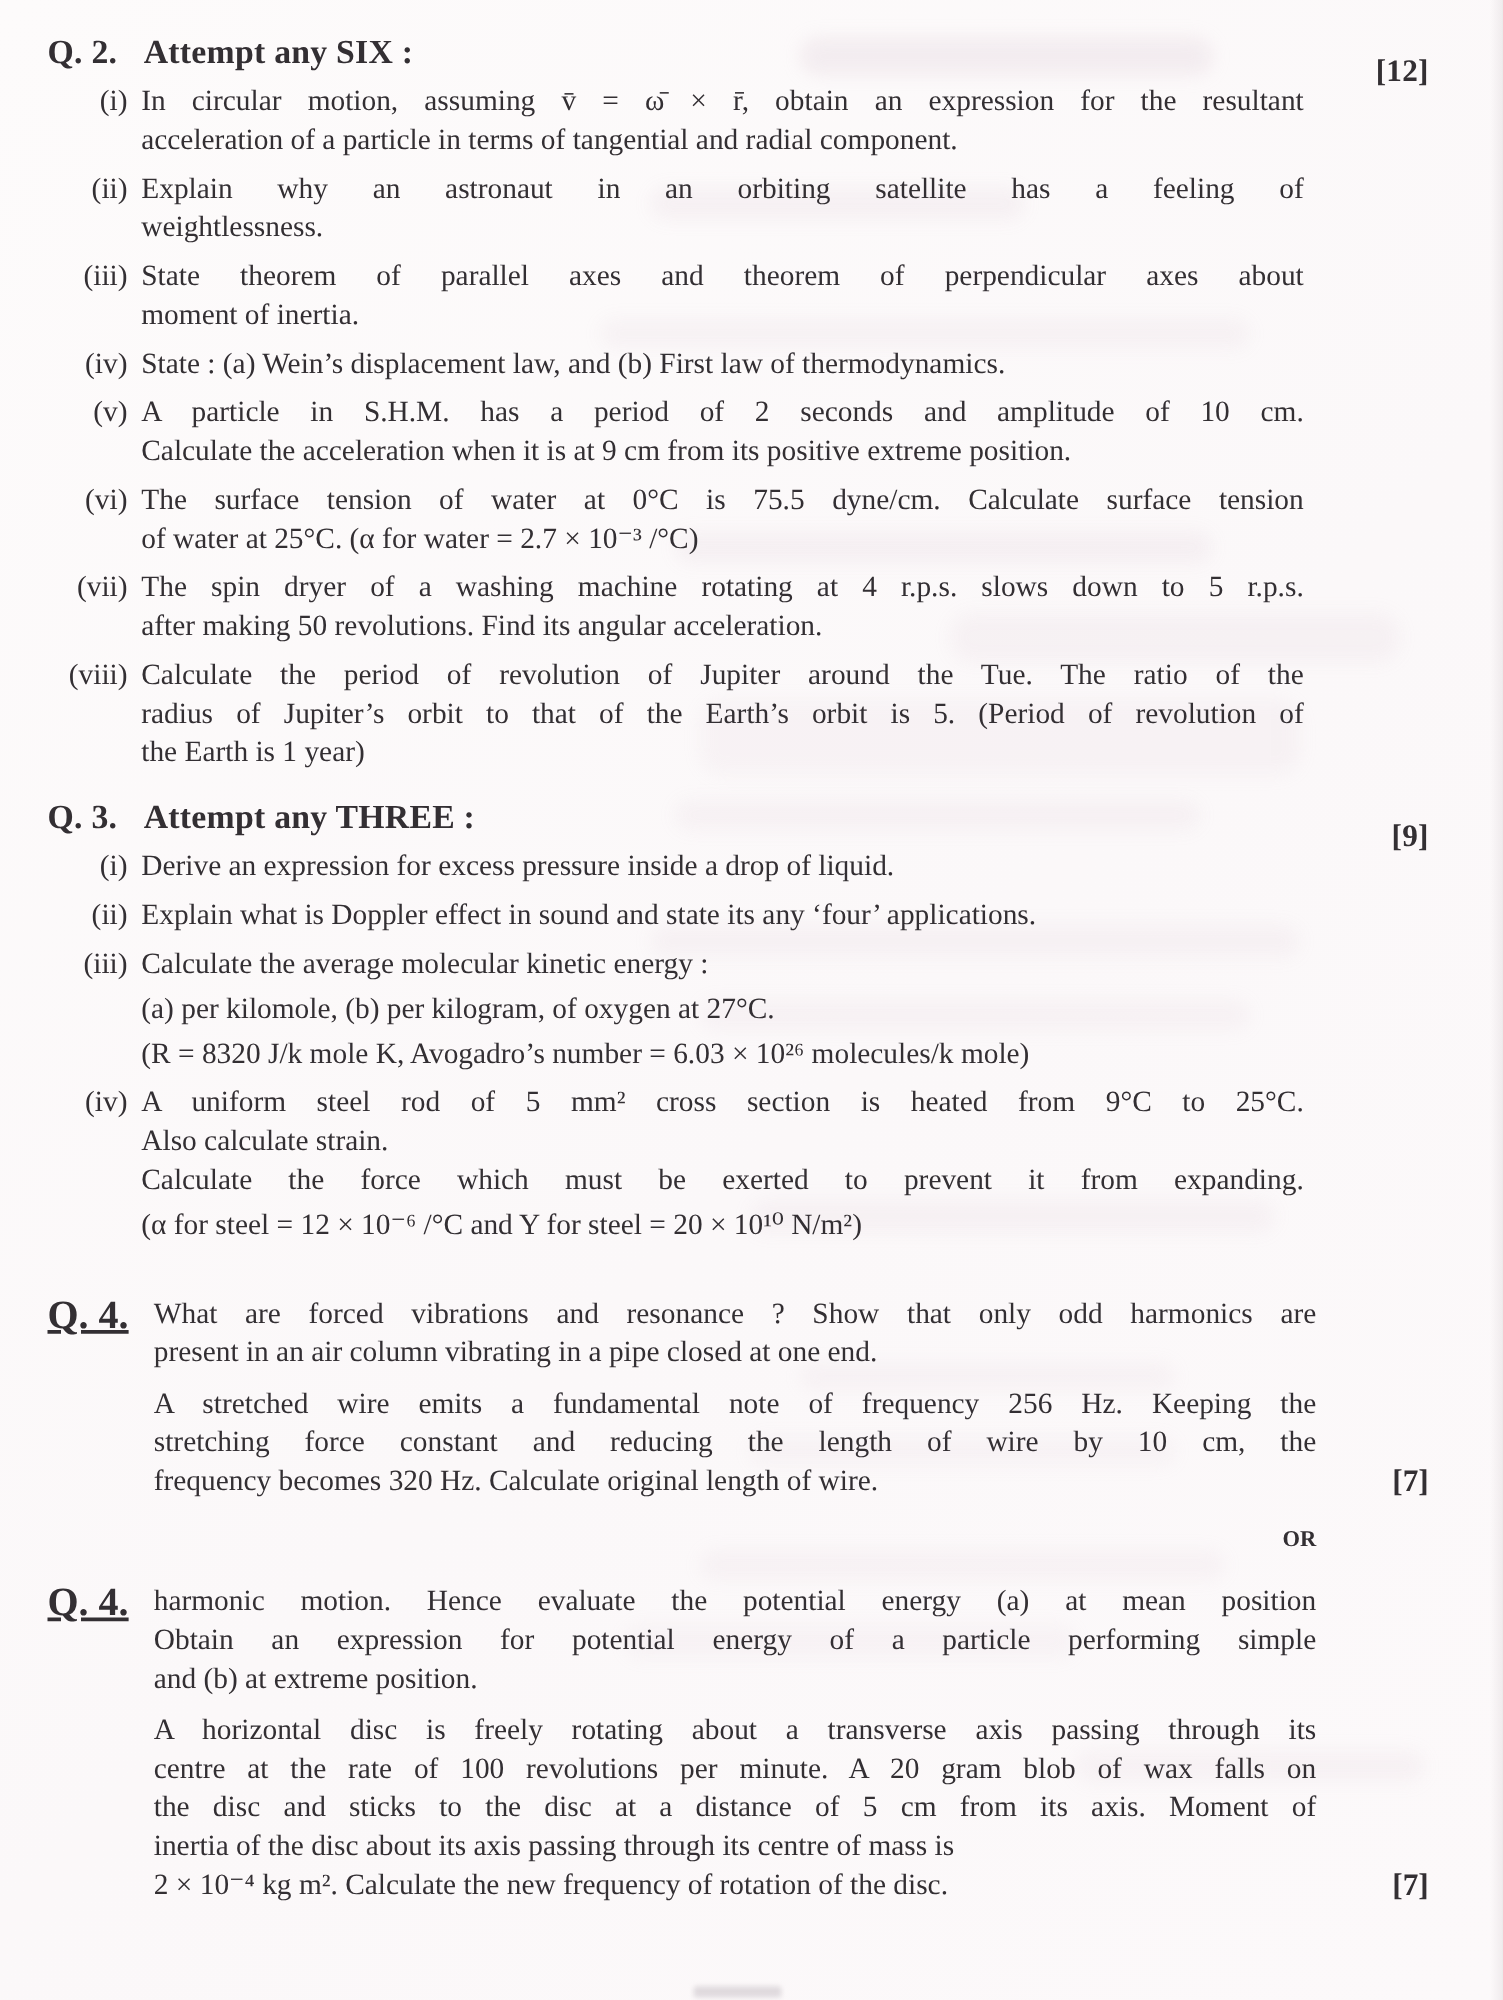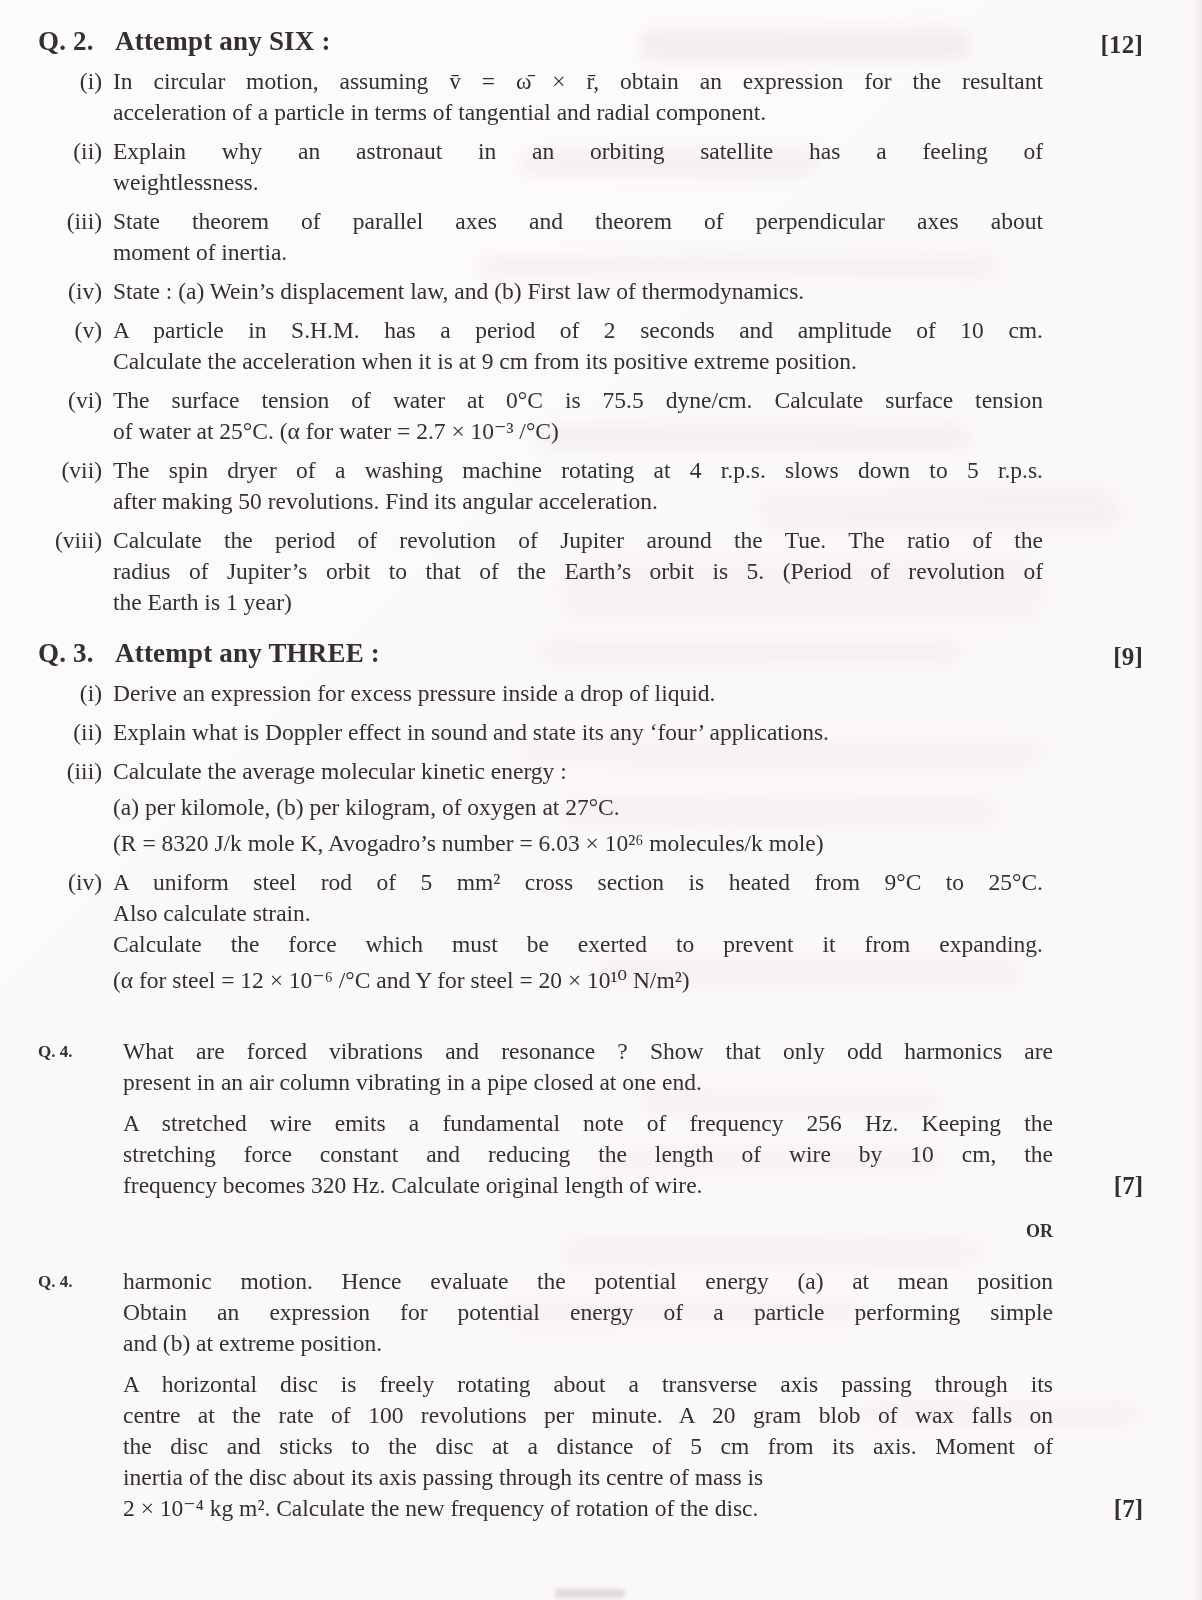--- a/index.html
+++ b/index.html
@@ -11,32 +11,32 @@
     margin: 0 auto;
     background: linear-gradient(135deg, #fdfbfb 0%, #fbf8f9 55%, #fcf9fa 100%);
     overflow: hidden;
     font-family: "Liberation Serif", "DejaVu Serif", serif;
     color: #332f33;
   }
   .content { position: absolute; left: 38px; top: 24px; width: 1015px; }
 
   .qhead { position: relative; display: flex; font-weight: bold; font-size: 27px; line-height: 34px; letter-spacing: 0.2px; }
   .qhead .qnum { width: 77px; flex: none; }
-  .marks { position: absolute; right: -90px; top: 4px; font-weight: bold; font-size: 25px; }
+  .marks { position: absolute; right: -90px; top: 17px; font-weight: bold; font-size: 25px; }
   .marks.bottom { top: auto; bottom: 0; }
 
   .item { position: relative; display: flex; margin-top: 8px; font-size: 23.5px; line-height: 31px; }
   .ilabel { width: 75px; flex: none; text-align: right; padding-right: 11px; }
   .itext { width: 930px; }
   .ln { text-align: justify; }
   .ln.j { text-align-last: justify; }
   .ln.gap { margin-top: 5px; }
 
   .qblock { position: relative; display: flex; font-size: 23.5px; line-height: 31px; }
-  .qblock .qnum4 { width: 85px; flex: none; font-weight: bold; font-size: 17px; }
+  .qblock .qnum4 { width: 85px; flex: none; font-weight: bold; font-size: 32px; text-decoration: underline; }
   .para2 { margin-top: 10px; }
 
   #q3-head { margin-top: 18px; }
   #q4a { margin-top: 40px; }
   .or-row { margin: 20px 0 14px 85px; width: 930px; text-align: right; font-weight: bold; font-size: 18px; }
   #q4b { margin-top: 24px; }
 
   
   .ghost { position: absolute; background: rgba(216, 190, 204, 0.22); filter: blur(7px); border-radius: 18px; pointer-events: none; }
   .ghost.dark { background: rgba(150, 140, 150, 0.28); filter: blur(2px); border-radius: 2px; }

